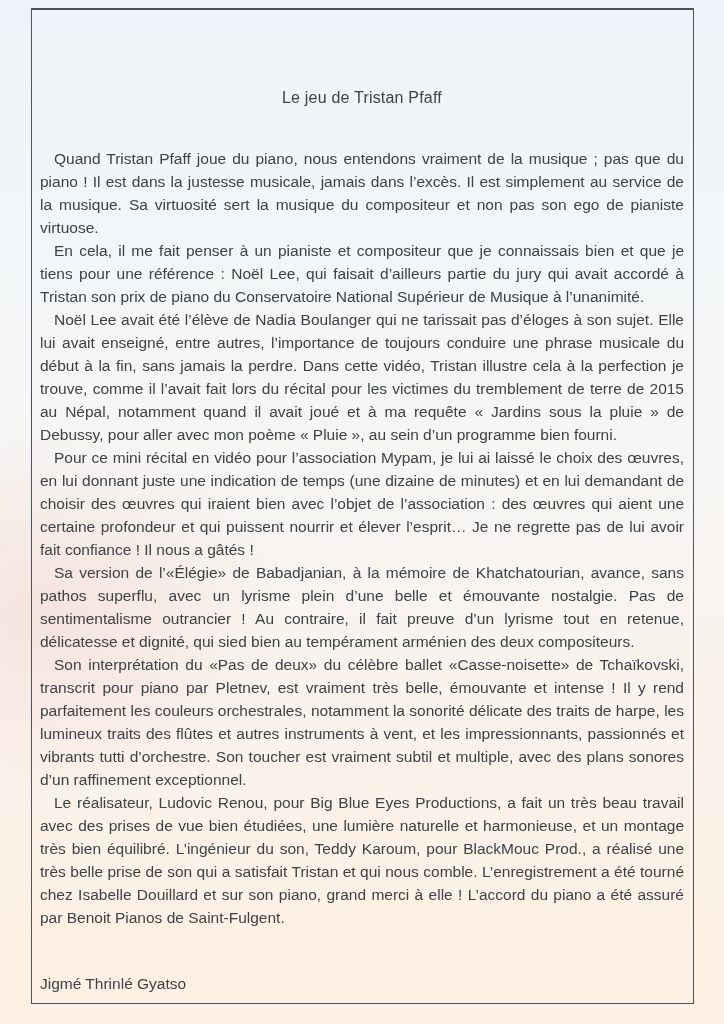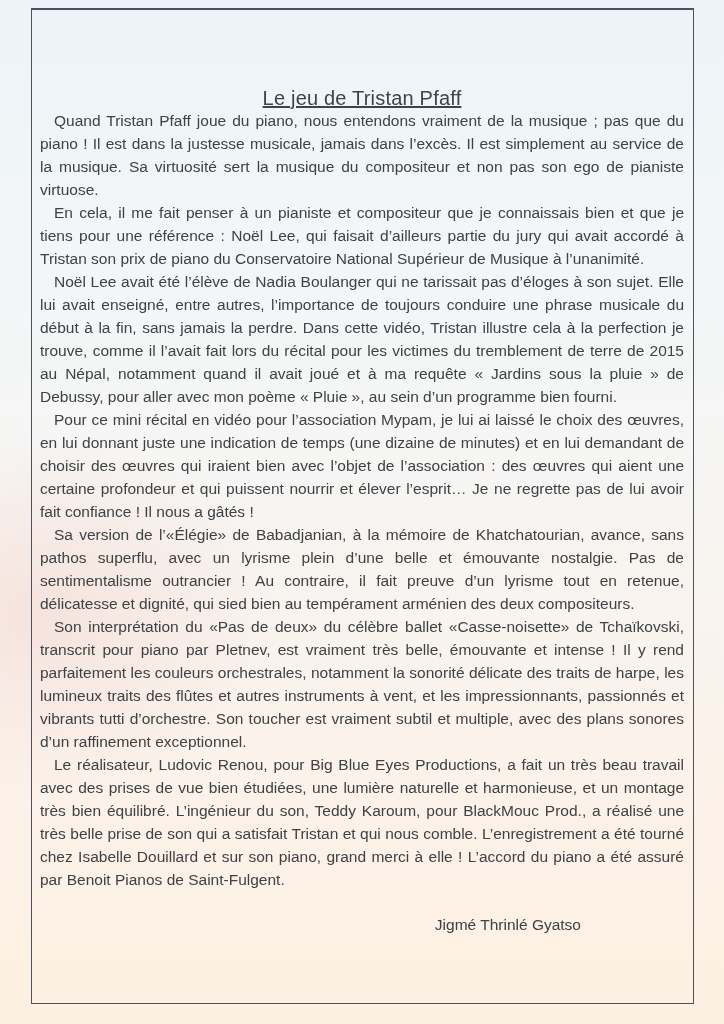--- a/index.html
+++ b/index.html
@@ -39,42 +39,42 @@
   }
   .content {
     position: absolute;
     left: 40px;
     top: 0;
     width: 644px;
   }
   .doc-title {
     margin-top: 87px;
     text-align: center;
-    font-size: 20px;
+    font-size: 16px;
     line-height: 22px;
     font-weight: 400;
     color: #3d434a;
     letter-spacing: 0.2px;
-    text-decoration: underline;
   }
   .body-text {
+    margin-top: 38px;
     font-size: 15.5px;
     line-height: 23px;
     text-align: justify;
     color: var(--text);
   }
   .body-text p {
     text-indent: 14px;
     margin: 0;
   }
   .signature {
-    margin-top: 22px;
+    margin-top: 43px;
     font-size: 15.5px;
     line-height: 23px;
-    text-align: right;
+    text-align: left;
     padding-right: 103px;
     color: var(--text);
   }
 </style>
 </head>
 <body>
 
 <div class="page-border"></div>
 
 <div class="content">

